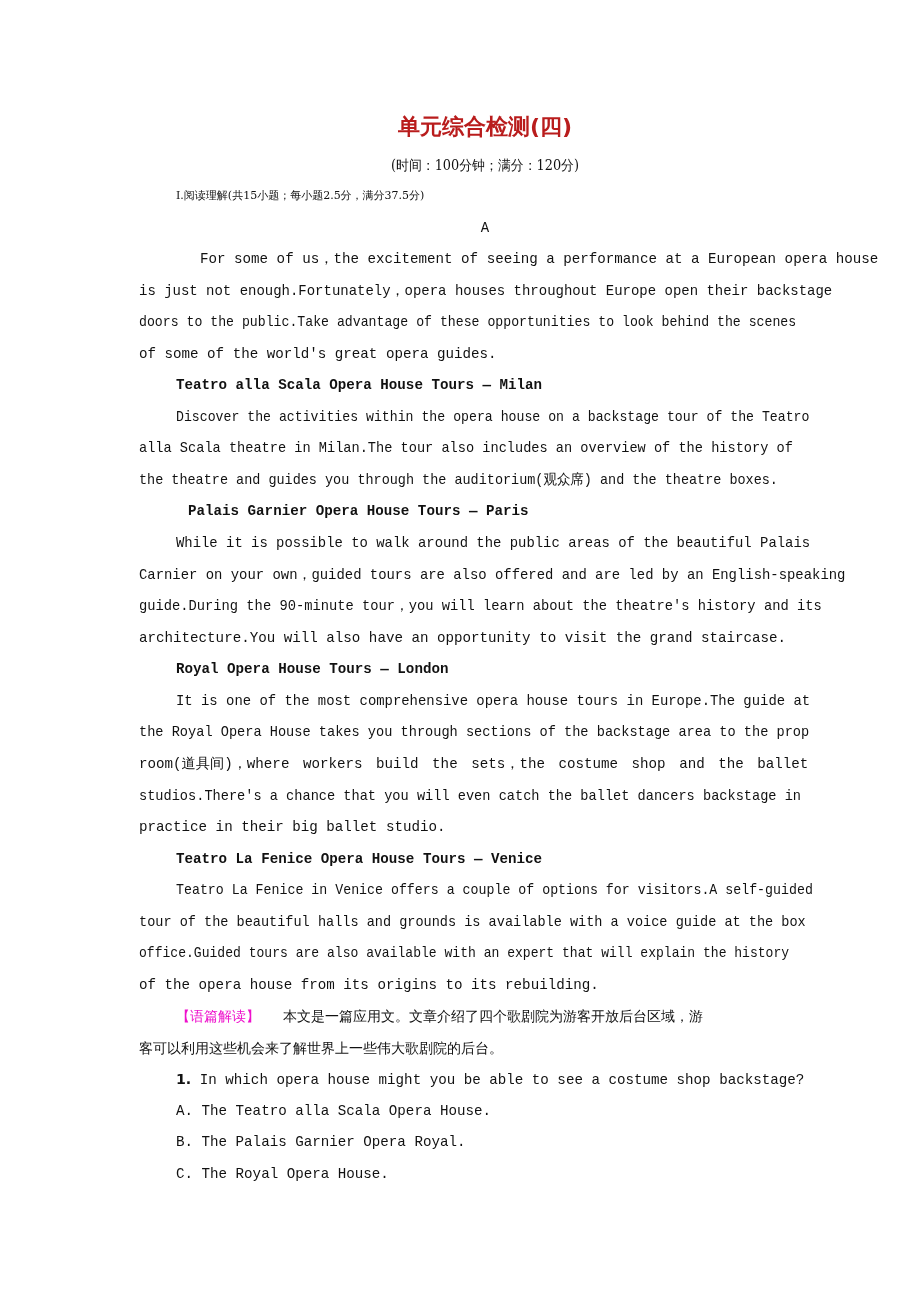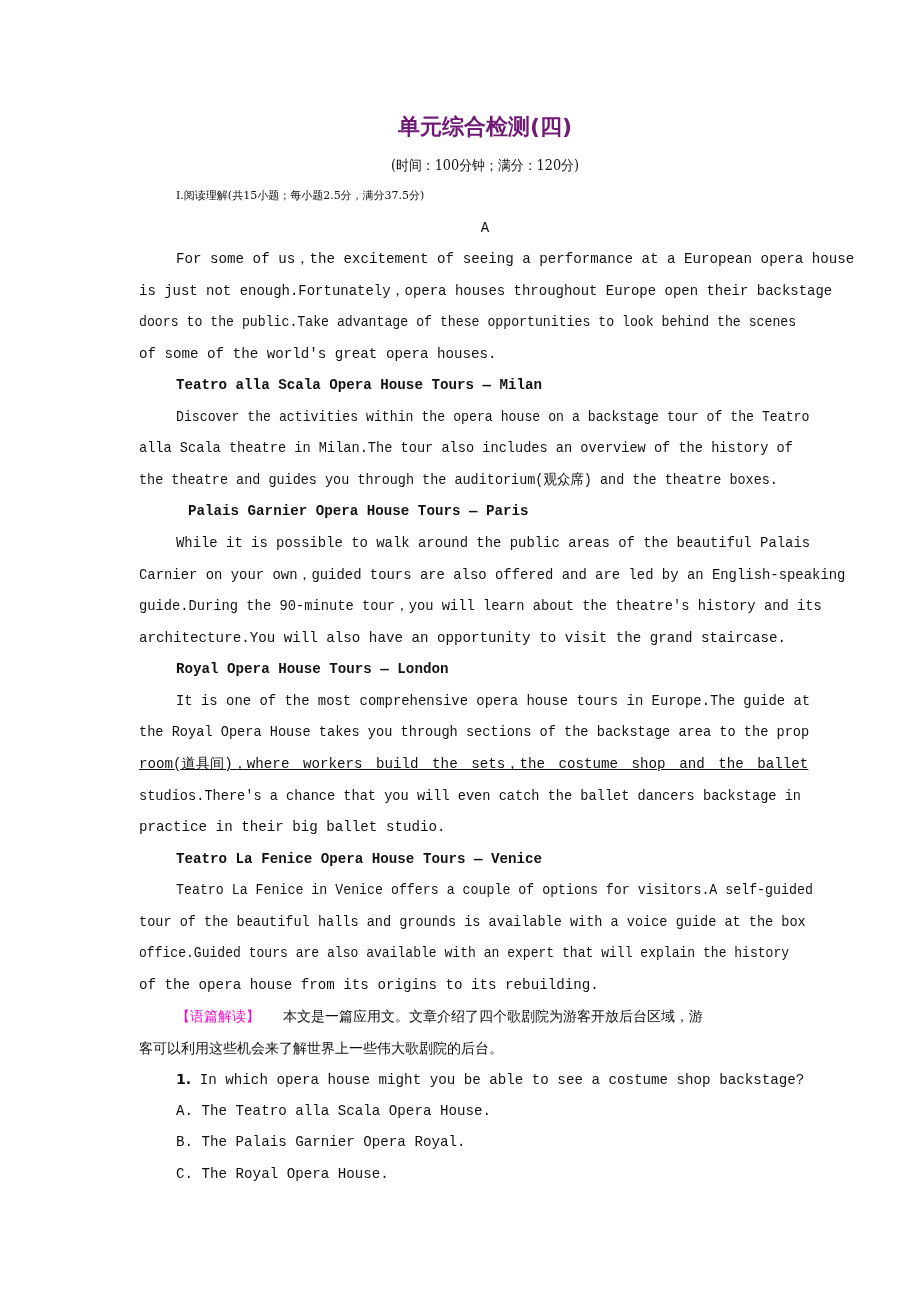--- a/index.html
+++ b/index.html
@@ -23,21 +23,21 @@
     }
     .title {
       position: absolute;
       left: 0;
       width: 692px;
       top: 112px;
       text-align: center;
       font-family: "DejaVu Sans", sans-serif;
       font-weight: bold;
       font-size: 22px;
-      color: #701a75;
+      color: #b91c1c;
       letter-spacing: 0px;
       line-height: 30px;
     }
     .subtitle {
       position: absolute;
       left: 0;
       width: 692px;
       top: 154px;
       text-align: center;
       font-family: "DejaVu Serif", serif;
@@ -85,40 +85,40 @@
 </head>
 <body>
 
 <div class="page">
 
   <div class="title">单元综合检测(四)</div>
   <div class="subtitle">(时间：100分钟；满分：120分)</div>
   <div class="line indent section-label" style="top:185px;">Ⅰ.阅读理解(共15小题；每小题2.5分，满分37.5分)</div>
   <div class="center-a">A</div>
 
-  <div class="line indent" style="top:248px;">For some of us，the excitement of seeing a performance at a European opera house</div>
+  <div class="line indent" style="top:248px;margin-left:24px;">For some of us，the excitement of seeing a performance at a European opera house</div>
   <div class="line" style="top:280px; transform:scaleX(0.985);">is just not enough.Fortunately，opera houses throughout Europe open their backstage</div>
   <div class="line" style="top:311px; transform:scaleX(0.93);">doors to the public.Take advantage of these opportunities to look behind the scenes</div>
-  <div class="line" style="top:343px;">of some of the world's great opera houses.</div>
+  <div class="line" style="top:343px;">of some of the world's great opera guides.</div>
 
   <div class="line indent heading" style="top:374px;">Teatro alla Scala Opera House Tours — Milan</div>
   <div class="line indent" style="top:406px; transform:scaleX(0.93);">Discover the activities within the opera house on a backstage tour of the Teatro</div>
   <div class="line" style="top:437px; transform:scaleX(0.96);">alla Scala theatre in Milan.The tour also includes an overview of the history of</div>
   <div class="line" style="top:469px; transform:scaleX(0.95);">the theatre and guides you through the auditorium(观众席) and the theatre boxes.</div>
 
   <div class="line indent heading" style="top:500px;padding-left:12px;">Palais Garnier Opera House Tours — Paris</div>
   <div class="line indent" style="top:532px; transform:scaleX(0.98);">While it is possible to walk around the public areas of the beautiful Palais</div>
   <div class="line" style="top:564px; transform:scaleX(0.98);">Carnier on your own，guided tours are also offered and are led by an English-speaking</div>
   <div class="line" style="top:595px; transform:scaleX(0.97);">guide.During the 90-minute tour，you will learn about the theatre's history and its</div>
   <div class="line" style="top:627px;">architecture.You will also have an opportunity to visit the grand staircase.</div>
 
   <div class="line indent heading" style="top:658px;">Royal Opera House Tours — London</div>
   <div class="line indent" style="top:690px; transform:scaleX(0.98);">It is one of the most comprehensive opera house tours in Europe.The guide at</div>
   <div class="line" style="top:721px; transform:scaleX(0.96);">the Royal Opera House takes you through sections of the backstage area to the prop</div>
-  <div class="line" style="top:753px; word-spacing:5px;text-decoration:underline;">room(道具间)，where workers build the sets，the costume shop and the ballet</div>
+  <div class="line" style="top:753px; word-spacing:5px;">room(道具间)，where workers build the sets，the costume shop and the ballet</div>
   <div class="line" style="top:785px; transform:scaleX(0.96);">studios.There's a chance that you will even catch the ballet dancers backstage in</div>
   <div class="line" style="top:816px;">practice in their big ballet studio.</div>
 
   <div class="line indent heading" style="top:848px;">Teatro La Fenice Opera House Tours — Venice</div>
   <div class="line indent" style="top:879px; transform:scaleX(0.935);">Teatro La Fenice in Venice offers a couple of options for visitors.A self-guided</div>
   <div class="line" style="top:911px; transform:scaleX(0.955);">tour of the beautiful halls and grounds is available with a voice guide at the box</div>
   <div class="line" style="top:942px; transform:scaleX(0.92);">office.Guided tours are also available with an expert that will explain the history</div>
   <div class="line" style="top:974px;">of the opera house from its origins to its rebuilding.</div>
 
   <div class="line indent cn" style="top:1005px;">

